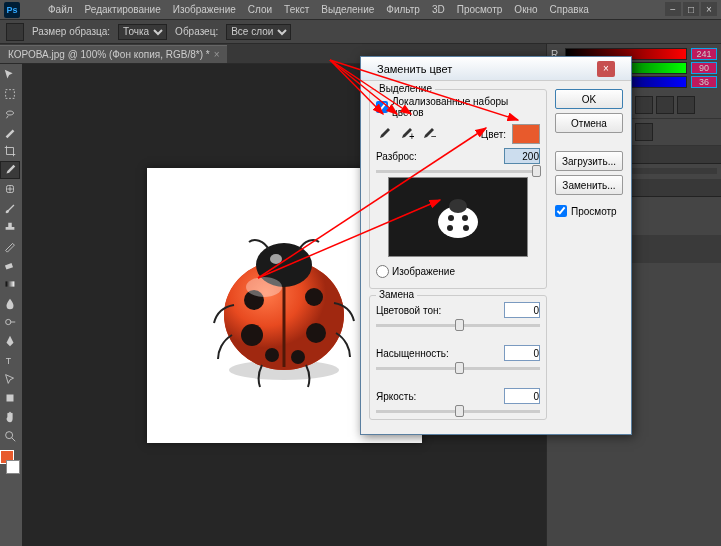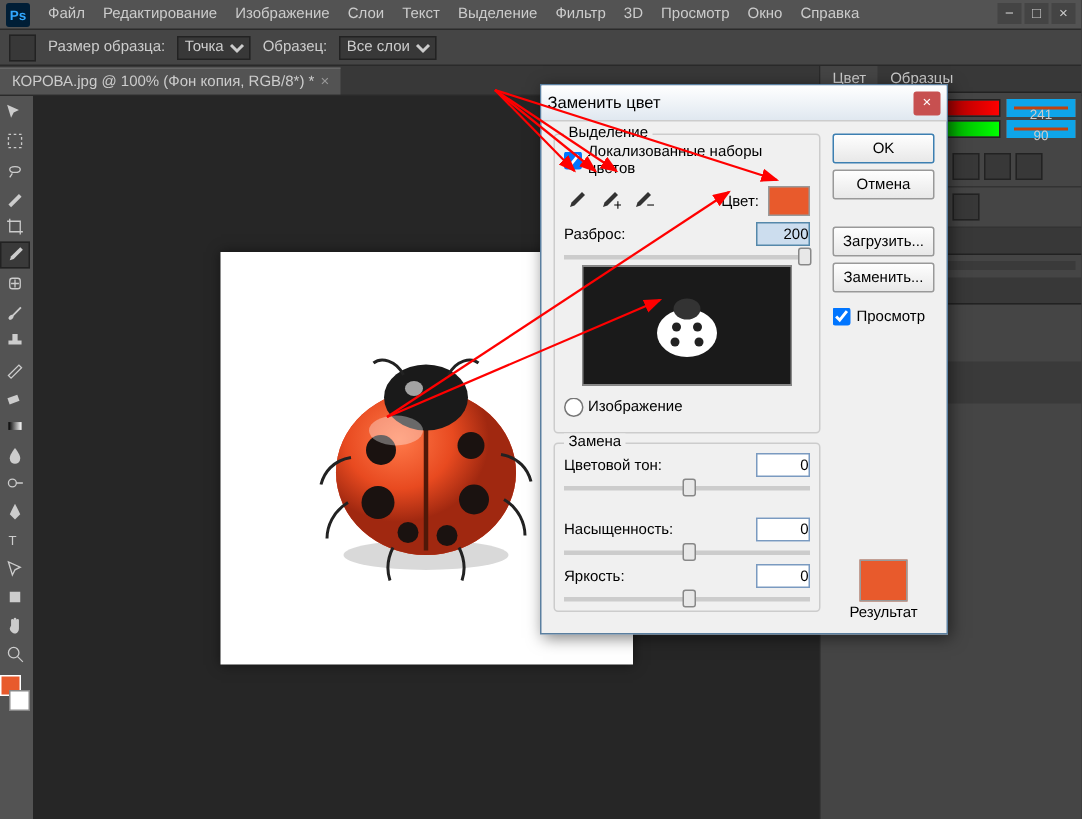--- a/index.html
+++ b/index.html
@@ -1,18 +1,18 @@
 <!DOCTYPE html>
 <html><head>
 <meta charset="utf-8">
 <style>
 *{margin:0;padding:0;box-sizing:border-box;font-family:Tahoma,Arial,sans-serif;font-size:10px;color:#ccc}
 body{background:#535353;width:721px;height:546px;overflow:hidden;position:relative}
 .menubar{background:#535353;height:20px;display:flex;align-items:center;padding:0 4px;border-bottom:1px solid #2a2a2a}
-.ps-logo{width:16px;height:16px;background:#001e36;border-radius:2px;display:flex;align-items:center;justify-content:center;margin-right:6px}
+.ps-logo{width:16px;height:16px;background:#001e36;border-radius:2px;display:flex;align-items:center;justify-content:center;margin-right:22px}
 .ps-logo span{color:#31a8ff;font-weight:bold;font-size:9px}
 .menubar span.menu{margin:0 6px;cursor:default}
 .winbtns{position:absolute;right:4px;top:2px;display:flex;gap:2px}
 .winbtn{width:16px;height:14px;background:#444;display:flex;align-items:center;justify-content:center;cursor:pointer}
 .optbar{background:#454545;height:24px;display:flex;align-items:center;padding:0 6px;border-bottom:1px solid #2a2a2a;gap:8px}
 .optbar .tool-icon{width:18px;height:18px;background:#383838;border:1px solid #222}
 .optbar select{background:#383838;border:1px solid #222;color:#ccc;font-size:10px;height:16px}
 .workspace-btn{position:absolute;right:6px;background:#383838;border:1px solid #222;padding:2px 8px;font-size:10px}
 .tabbar{background:#383838;height:20px;display:flex;align-items:center;border-bottom:1px solid #2a2a2a}
 .tab{background:#535353;padding:3px 8px;border-top:1px solid #666;font-size:10px;display:flex;align-items:center;gap:4px}
@@ -28,29 +28,29 @@
 .canvas{width:275px;height:275px;background:#fff;box-shadow:0 0 8px rgba(0,0,0,.5);position:relative}
 .ladybug{position:absolute;left:50%;top:50%;transform:translate(-50%,-50%)}
 .rpanel{position:absolute;right:0;top:44px;width:175px;bottom:0;background:#454545;border-left:1px solid #2a2a2a}
 .panel-tabs{display:flex;background:#383838;border-bottom:1px solid #222}
 .panel-tab{padding:3px 8px;font-size:10px;cursor:pointer}
 .panel-tab.active{background:#454545}
 .gradient-bar{height:12px;flex:1;background:linear-gradient(to right,#000,#fff);border:1px solid #222;position:relative}
 .gradient-bar.r{background:linear-gradient(to right,#000,#f00)}
 .gradient-bar.g{background:linear-gradient(to right,#000,#0f0)}
 .gradient-bar.b{background:linear-gradient(to right,#000,#00f)}
-.color-val{width:46px;height:12px;background:#c2410c;border:5px solid #0ea5e9;font-size:9px;text-align:center}
+.color-val{width:26px;height:12px;background:#be185d;border:1px solid #0ea5e9;font-size:9px;text-align:center}
 .icon-row{display:flex;gap:3px;padding:4px;border-bottom:1px solid #333}
 .icon-row .ico{width:18px;height:18px;background:#383838;border:1px solid #222}
 .hist-panel{padding:4px}
 .hist-row{padding:3px 6px;background:#3a3a3a;margin-bottom:1px;font-size:10px}
 .layer-row{padding:4px 6px;background:#3a3a3a;display:flex;align-items:center;gap:4px}
 .dialog{position:absolute;left:360px;top:56px;width:272px;background:#f0f0f0;border:1px solid #5a7fa0;box-shadow:2px 2px 10px rgba(0,0,0,.5)}
 .dialog *{color:#000}
-.dlg-title{background:linear-gradient(#fff,#e0e8f0);height:24px;display:flex;align-items:center;padding:0 4px;border-bottom:1px solid #ccc;justify-content:space-between}
+.dlg-title{background:linear-gradient(#fff,#e0e8f0);height:24px;display:flex;align-items:center;padding:0 16px;border-bottom:1px solid #ccc;justify-content:space-between}
 .dlg-title span{font-size:11px}
 .dlg-close{width:18px;height:16px;background:#c75050;color:#fff;display:flex;align-items:center;justify-content:center;border-radius:2px;cursor:pointer}
 .dlg-body{padding:8px;display:flex;gap:8px}
 .dlg-left{flex:1}
 .dlg-right{width:68px;display:flex;flex-direction:column;gap:4px}
 .dlg-btn{background:linear-gradient(#fefefe,#e8e8e8);border:1px solid #999;border-radius:2px;height:20px;display:flex;align-items:center;justify-content:center;font-size:10px;cursor:pointer}
 .fieldset{border:1px solid #ccc;border-radius:3px;padding:6px;margin-bottom:6px;position:relative}
 .fieldset .legend{position:absolute;top:-7px;left:6px;background:#f0f0f0;padding:0 3px;font-size:10px}
 .chk{display:flex;align-items:center;gap:4px;margin-bottom:6px}
 .chk input{width:12px;height:12px}
@@ -248,34 +248,35 @@
       <circle cx="122" cy="118" r="10" fill="#1a1210"></circle>
       <circle cx="78" cy="140" r="7" fill="#1a1210"></circle>
       <circle cx="104" cy="142" r="7" fill="#1a1210"></circle>
       <path d="M40 90c-12 2-18 10-20 18 M38 120c-10 6-14 16-14 24 M140 88c12 2 18 10 20 18 M142 118c10 6 14 16 14 24 M68 150c-4 8-4 16-2 22 M112 150c4 8 4 16 2 22" stroke="#222" stroke-width="2" fill="none"></path>
       <ellipse cx="70" cy="72" rx="18" ry="10" fill="#fff" opacity=".35"></ellipse>
     </svg>
   </div>
 </div>
 
 <div class="rpanel">
-  <div class="panel-tabs">
-    <div class="panel-tab active">Цвет</div>
-    <div class="panel-tab">Образцы</div>
-  </div>
   <div style="padding:4px">
     <div style="display:flex;align-items:center;gap:4px;margin-bottom:2px">
         <span style="width:10px">R</span>
         <div class="gradient-bar r"></div>
         <div class="color-val">241</div>
       </div>
     <div style="display:flex;align-items:flex-start;gap:4px;margin-bottom:2px">
         <span style="width:10px">G</span>
         <div class="gradient-bar g"></div>
         <div class="color-val">90</div>
+      </div>
+    <div style="display:flex;align-items:center;gap:4px">
+        <span style="width:10px">B</span>
+        <div class="gradient-bar b"></div>
+        <div class="color-val">36</div>
       </div>
   </div>
   <div class="icon-row">
     <div class="ico"></div>
       <div class="ico"></div>
       <div class="ico"></div>
       <div class="ico"></div>
       <div class="ico"></div>
       <div class="ico"></div>
       <div class="ico"></div>
@@ -369,44 +370,40 @@
         <div class="slider">
             <div class="thumb" style="left:48%"></div>
           </div>
         <div class="slider-row" style="margin-top:18px">
           <label>Насыщенность:</label>
           <input class="num-input" style="margin-left: auto;" value="0">
         </div>
         <div class="slider">
             <div class="thumb" style="left:48%"></div>
           </div>
-        <div class="slider-row" style="margin-top:6px">
+        <div class="slider-row" style="margin-top:18px">
           <label>Яркость:</label>
           <input class="num-input" style="margin-left: auto;" value="0">
         </div>
         <div class="slider">
             <div class="thumb" style="left:48%"></div>
           </div>
       </div>
     </div>
     <div class="dlg-right">
       <div class="dlg-btn" style="border-color:#3c7fb1">OK</div>
       <div class="dlg-btn">Отмена</div>
       <div style="height:10px"></div>
       <div class="dlg-btn">Загрузить...</div>
       <div class="dlg-btn">Заменить...</div>
       <div class="chk" style="margin-top:6px">
         <input type="checkbox" checked="" style="">
         <span>Просмотр</span>
       </div>
       <div style="flex:1"></div>
-      <div style="margin-top:110px">
-        <div class="clr-swatch" style="width:32px;height:28px;background:#e85a2c;margin:0 auto 2px"></div>
-        <div style="text-align:center;font-size:10px">Результат</div>
-      </div>
     </div>
   </div>
 </div>
 
 <svg class="annot" style="left:0;top:0" width="721" height="546">
   <defs>
       <marker id="ah" markerWidth="8" markerHeight="8" refX="7" refY="3" orient="auto">
         <polygon points="0 0, 8 3, 0 6"></polygon>
       </marker>
     </defs>

